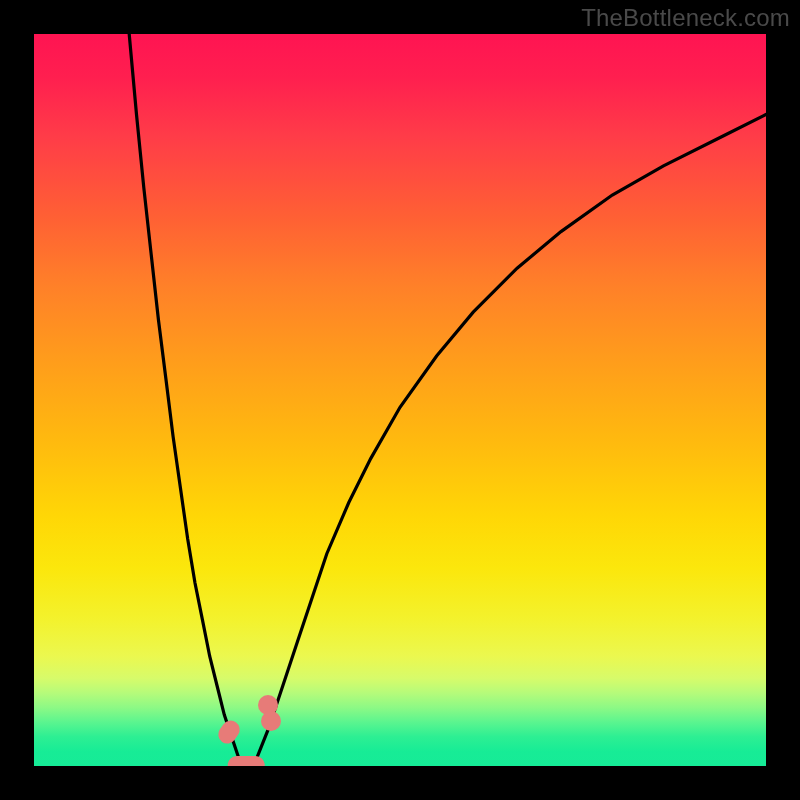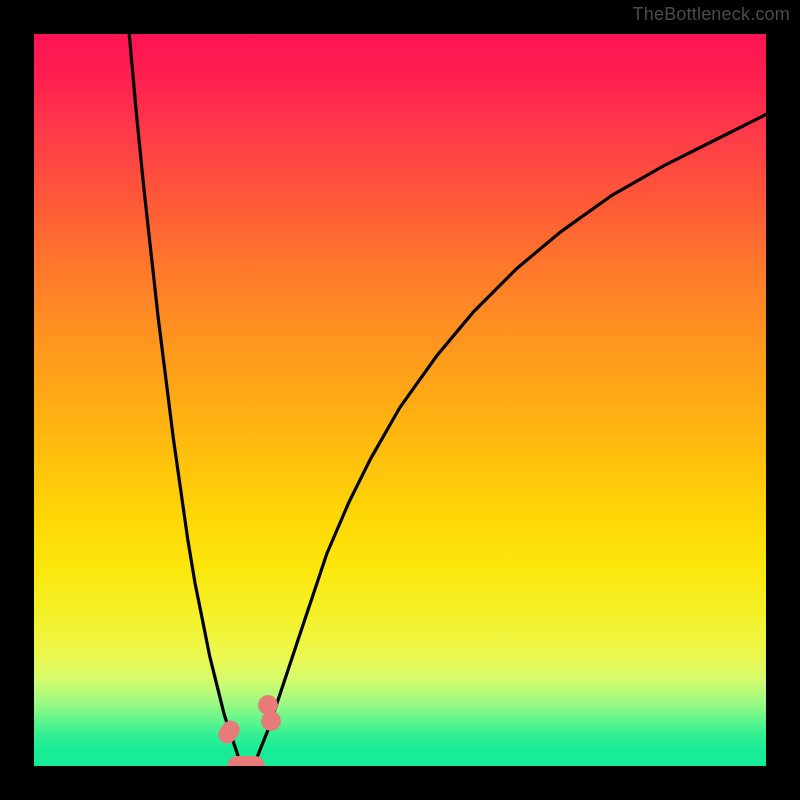--- a/index.html
+++ b/index.html
@@ -17,21 +17,21 @@
     left: 0;
     width: 800px;
     height: 800px;
     background: #000;
   }
   .watermark {
     position: absolute;
     top: 4px;
     right: 10px;
     color: #4a4a4a;
-    font-size: 18px;
+    font-size: 24px;
     font-weight: 500;
     letter-spacing: 0.2px;
     z-index: 50;
   }
   .plot {
     position: absolute;
     left: 34px;
     top: 34px;
     width: 732px;
     height: 732px;

